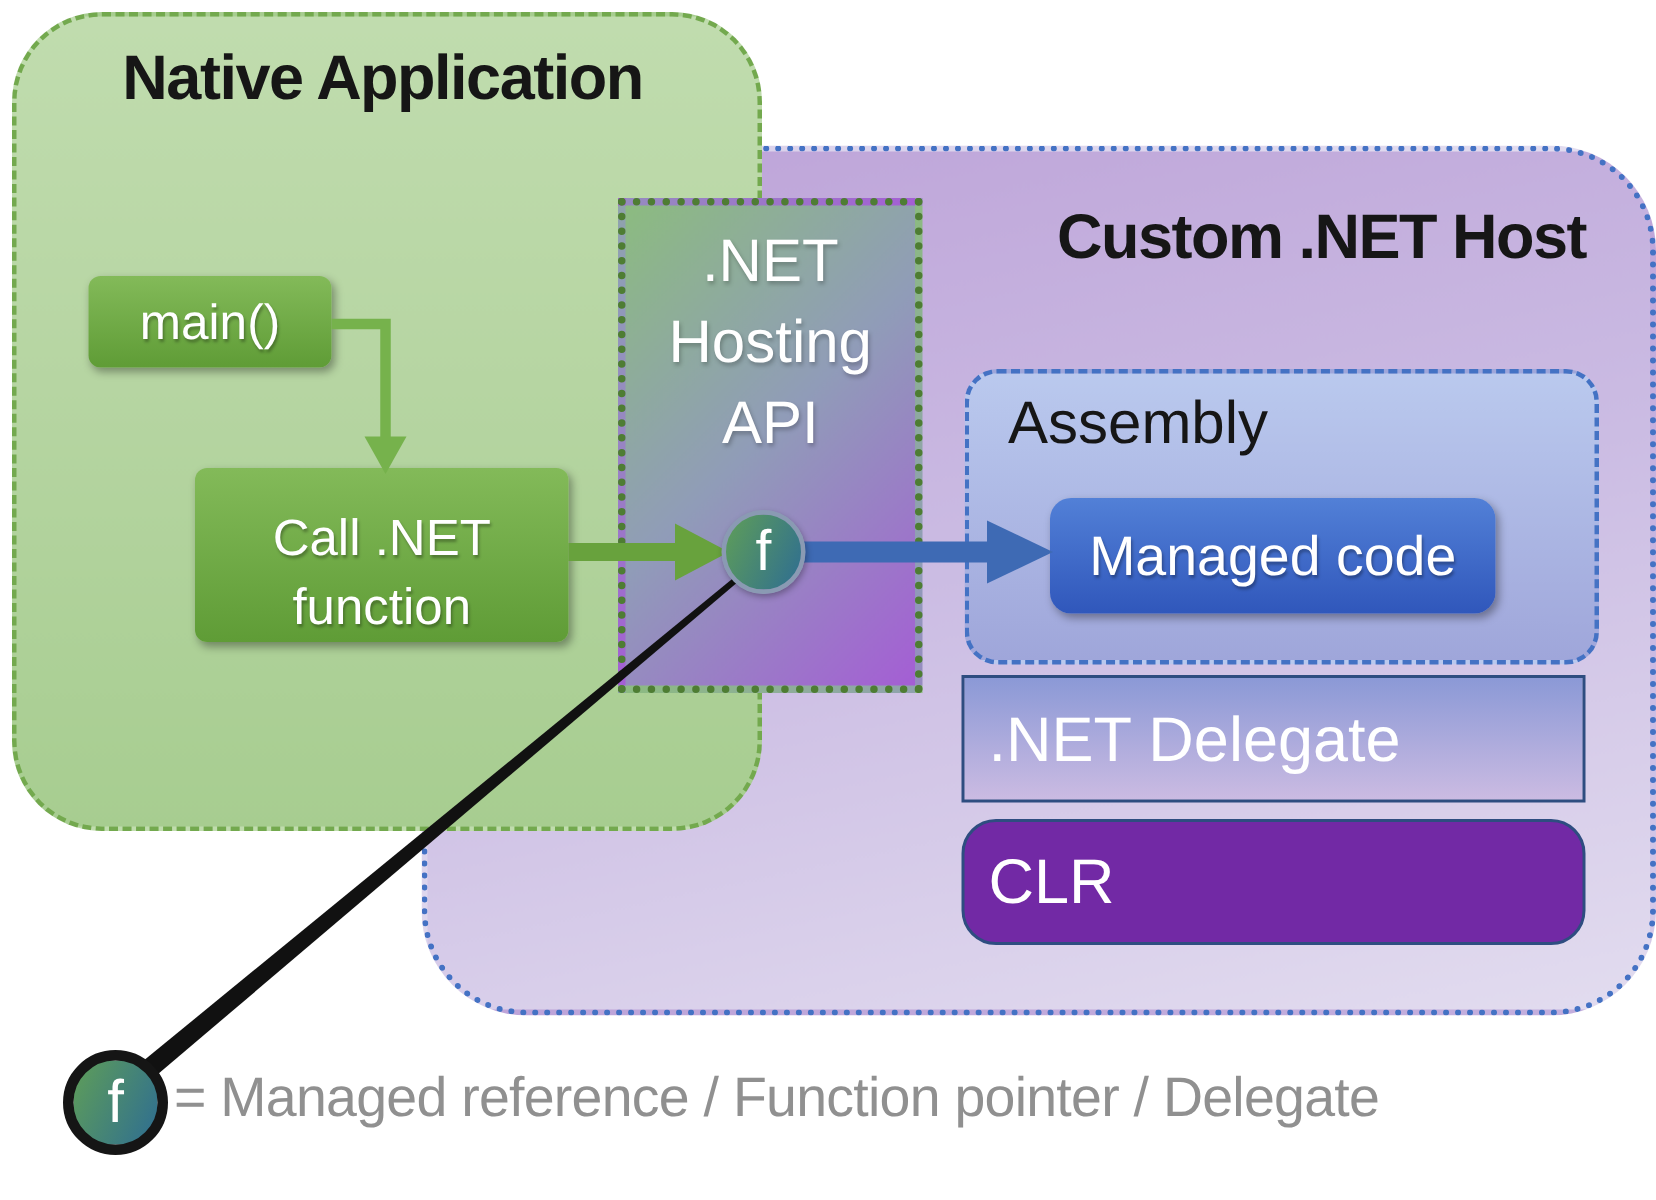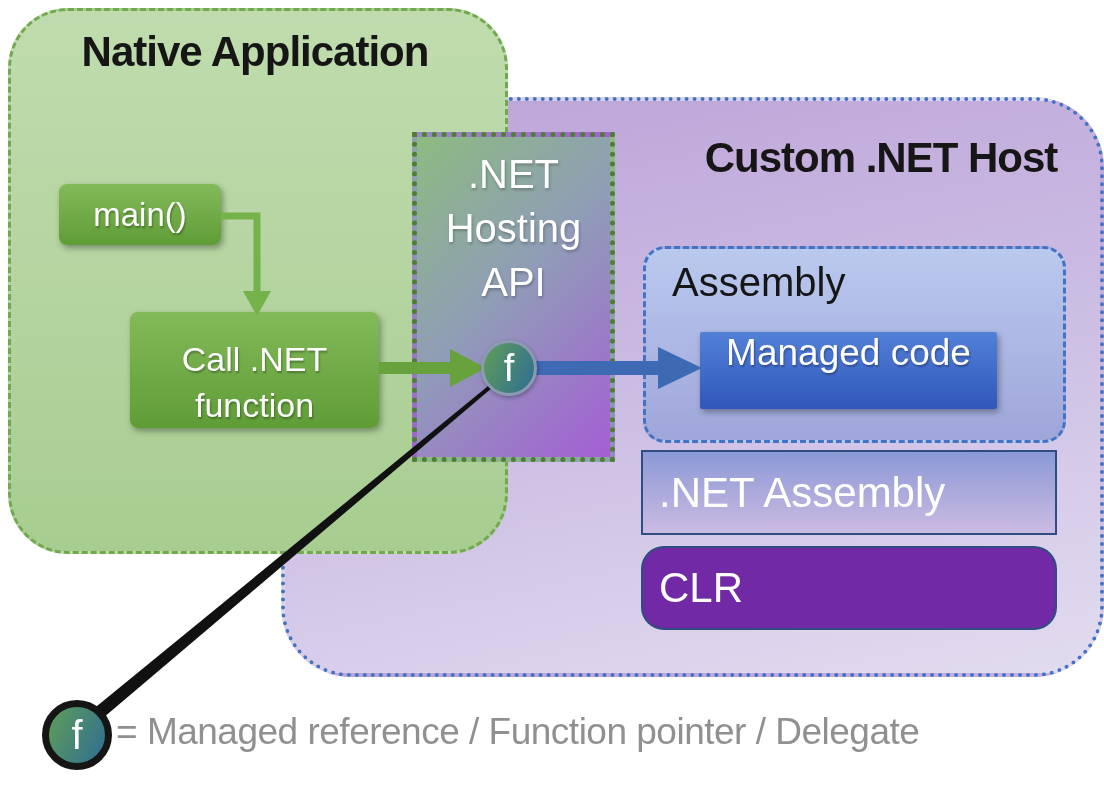--- a/index.html
+++ b/index.html
@@ -28,23 +28,23 @@
   .green-box{border-radius:8px;background:linear-gradient(to bottom,var(--box_green_top),var(--box_green_bottom));
     box-shadow:2px 3px 6px rgba(0,0,0,.35);display:flex;align-items:center;justify-content:center;
     flex-direction:column;color:#fff;text-shadow:1px 2px 2px rgba(0,0,0,.3);}
   .main-box{left:59px;top:184px;width:162px;height:61px;font-size:33px;}
   .call-box{left:130px;top:312px;width:249px;height:116px;font-size:34px;line-height:46px;justify-content:flex-end;}
 
   
   .assembly-box{left:643px;top:246px;width:417px;height:191px;border:3px dashed var(--assembly_border);
     border-radius:22px;background:linear-gradient(to bottom,var(--assembly_top),var(--assembly_bottom));}
   .assembly-label{left:672px;top:260px;font-size:40px;color:#161616;}
-  .managed-box{left:700px;top:332px;width:297px;height:77px;border-radius:2px;
+  .managed-box{left:700px;top:332px;width:297px;height:77px;border-radius:14px;
     background:linear-gradient(to bottom,var(--managed_top),var(--managed_bottom));
-    box-shadow:2px 3px 6px rgba(0,0,0,.35);display:flex;justify-content:center;
+    box-shadow:2px 3px 6px rgba(0,0,0,.35);display:flex;align-items:center;justify-content:center;
     font-size:37px;color:#fff;text-shadow:1px 2px 2px rgba(0,0,0,.3);}
 
   
   .bar{left:641px;width:416px;border:2px solid var(--framework_border);display:flex;align-items:center;
     color:#fff;font-size:42px;padding-left:16px;box-sizing:border-box;}
   .framework-box{top:450px;height:85px;background:linear-gradient(to bottom,var(--framework_top),var(--framework_bottom));}
   .clr-box{top:546px;height:84px;background:var(--clr_fill);border-radius:23px;}
 
   
   .f-node{left:481px;top:340px;width:50px;height:50px;border:3px solid var(--node_ring);border-radius:50%;
@@ -83,21 +83,21 @@
     <div>function</div>
   </div>
 
   <div class="abs assembly-box"></div>
   <div class="abs assembly-label">Assembly</div>
   <div class="abs managed-box">
     <span>Managed code</span>
   </div>
 
   <div class="abs bar framework-box">
-    <span>.NET Assembly</span>
+    <span>.NET Delegate</span>
   </div>
   <div class="abs bar clr-box">
     <span>CLR</span>
   </div>
 
   <svg class="overlay" viewBox="0 0 1104 800">
     <path d="M221,216 H257 V294" fill="none" style="stroke:var(--elbow_green)" stroke-width="7"></path>
     <polygon points="243,291 271,291 257,316" style="fill:var(--elbow_green)"></polygon>
 
     <rect x="379" y="362" width="72" height="12" style="fill:var(--arrow_green)"></rect>

